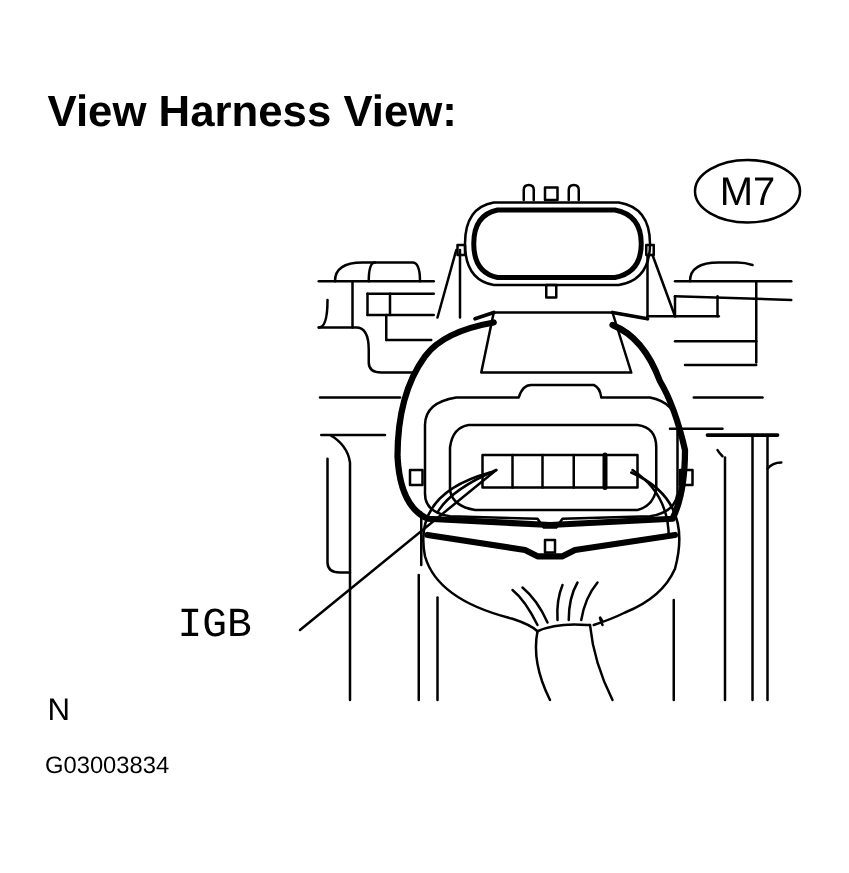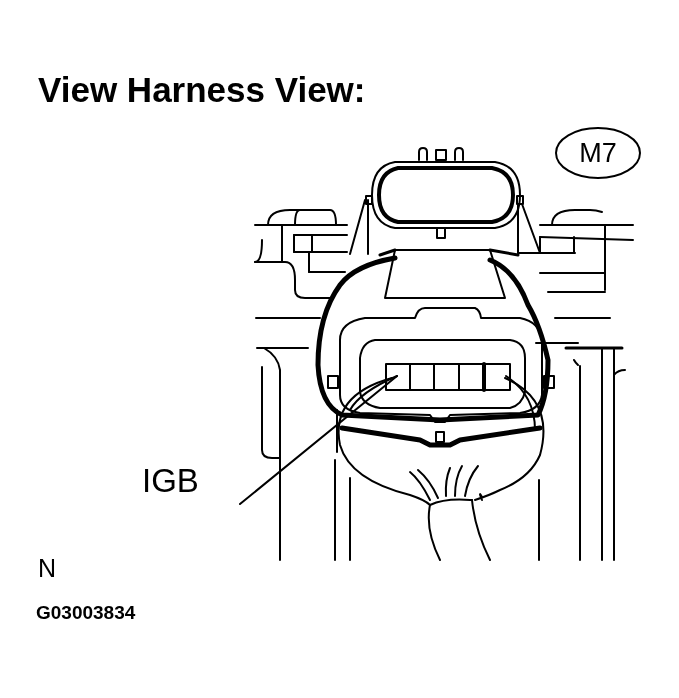--- a/index.html
+++ b/index.html
@@ -1,23 +1,23 @@
 <!DOCTYPE html>
 <html><head>
   <meta charset="utf-8">
   <style>
     html, body { margin: 0; padding: 0; background: #ffffff; }
     body { width: 679px; height: 698px; position: relative; overflow: hidden; font-family: "Liberation Sans", sans-serif; color: #000; }
     .title { position: absolute; left: 38px; top: 72px; font-size: 35px; font-weight: bold; letter-spacing: 0px; line-height: 1; }
     .code-badge { position: absolute; left: 554px; top: 126px; width: 88px; height: 54px; }
     .code-badge svg { position: absolute; left: 0; top: 0; }
-    .code-badge span { position: absolute; left: 0; top: 0; width: 88px; height: 54px; line-height: 54px; text-align: center; font-size: 27px; }
-    .label-igb { position: absolute; left: 142px; top: 464px; font-size: 33px; line-height: 1; }
+    .code-badge span { position: absolute; left: 0; top: 0; width: 88px; height: 54px; line-height: 54px; text-align: center; font-size: 32px; }
+    .label-igb { position: absolute; left: 142px; top: 484px; font-size: 33px; line-height: 1; font-family: Liberation Mono, monospace; }
     .label-n { position: absolute; left: 38px; top: 556px; font-size: 25px; line-height: 1; }
-    .label-fig { position: absolute; left: 36px; top: 603px; font-size: 19px; line-height: 1; font-weight: bold; }
+    .label-fig { position: absolute; left: 36px; top: 603px; font-size: 19px; line-height: 1; }
     .drawing { position: absolute; left: 0; top: 0; }
   </style>
 </head>
 <body>
 
 <div>
 
   <div class="title">View Harness View:</div>
 
   <div class="code-badge">

